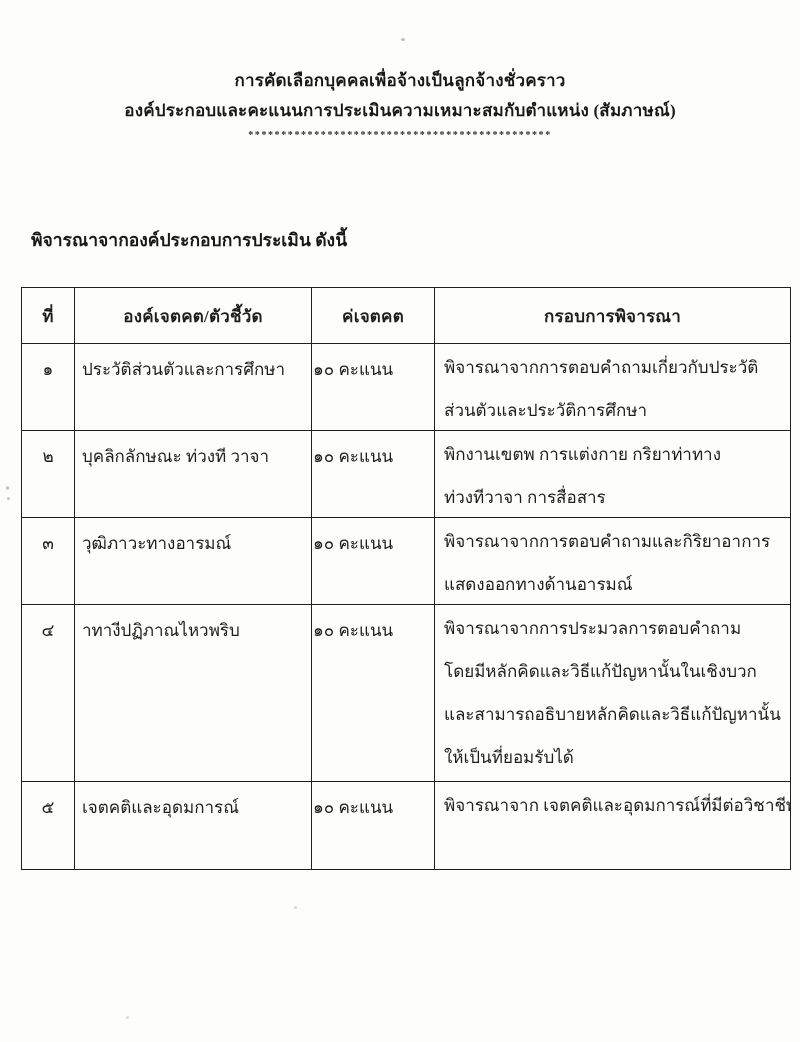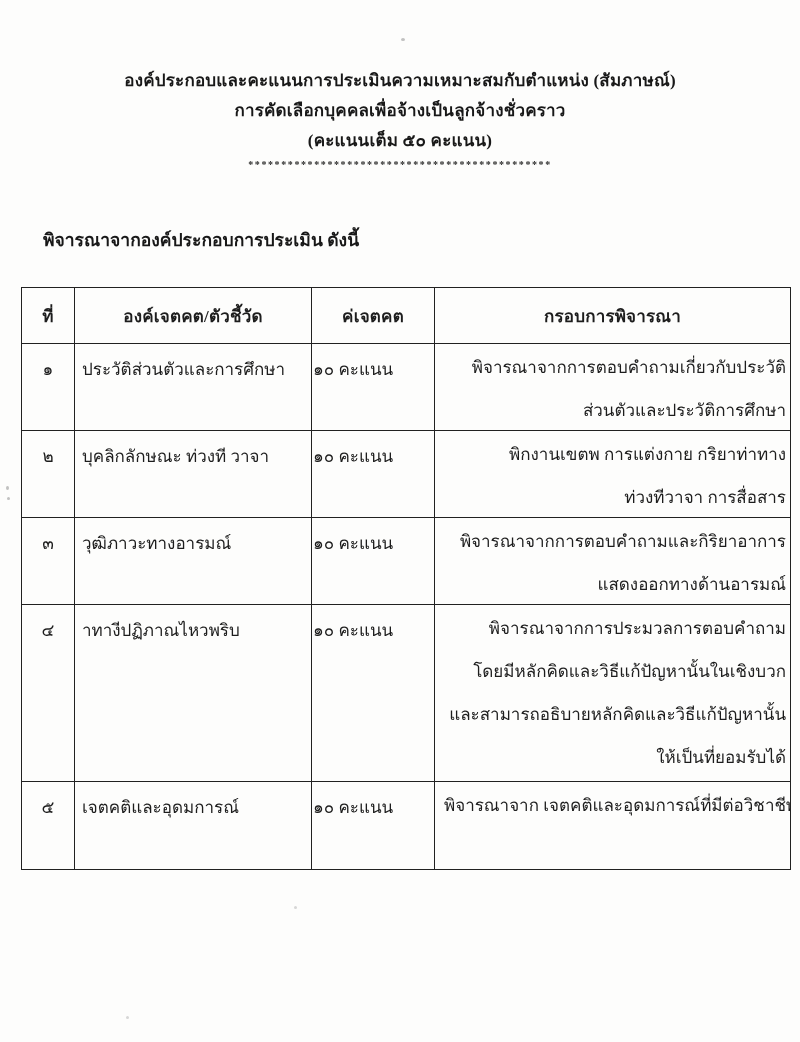--- a/index.html
+++ b/index.html
@@ -36,21 +36,21 @@
     font-size: 10px;
     font-weight: 700;
     letter-spacing: 1.6px;
     color: #2a2a2a;
     white-space: nowrap;
   }
   
   .intro-text {
     position: absolute;
     top: 226px;
-    left: 43px;
+    left: 31px;
     font-size: 17.5px;
     font-weight: 700;
     color: #181818;
   }
   
   table.eval-table {
     position: absolute;
     top: 287px;
     left: 21px;
     width: 769px;
@@ -89,44 +89,42 @@
     padding-top: 11px;
     white-space: nowrap;
   }
   td.c-crit {
     padding: 0 4px 0 9px;
   }
   .crit-line {
     height: 43px;
     line-height: 48px;
     white-space: nowrap;
-    text-align: right;
   }
   
   .speck {
     position: absolute;
     background: #8f8f8f;
     border-radius: 50%;
     opacity: 0.55;
   }
   .speck-1 { left: 401px; top: 38px;  width: 4px; height: 3px; }
   .speck-2 { left: 6px;   top: 486px; width: 3px; height: 4px; }
   .speck-3 { left: 7px;   top: 497px; width: 3px; height: 3px; }
   .speck-4 { left: 294px; top: 906px; width: 3px; height: 3px; opacity: 0.35; }
   .speck-5 { left: 126px; top: 1016px; width: 3px; height: 3px; opacity: 0.35; }
 </style>
 </head>
 <body>
 
 <div class="page">
 
   <div class="title-block">
+    <div class="title-line">การคัดเลือกบุคคลเพื่อจ้างเป็นลูกจ้างชั่วคราว</div>
     <div class="title-line">องค์ประกอบและคะแนนการประเมินความเหมาะสมกับตำแหน่ง (สัมภาษณ์)</div>
-    <div class="title-line">การคัดเลือกบุคคลเพื่อจ้างเป็นลูกจ้างชั่วคราว</div>
-    <div class="title-line">(คะแนนเต็ม ๕๐ คะแนน)</div>
     <div class="separator-line">**********************************************</div>
   </div>
 
   <div class="intro-text">พิจารณาจากองค์ประกอบการประเมิน ดังนี้</div>
 
   <table class="eval-table">
     <colgroup>
       <col style="width:53px">
       <col style="width:237px">
       <col style="width:123px">

